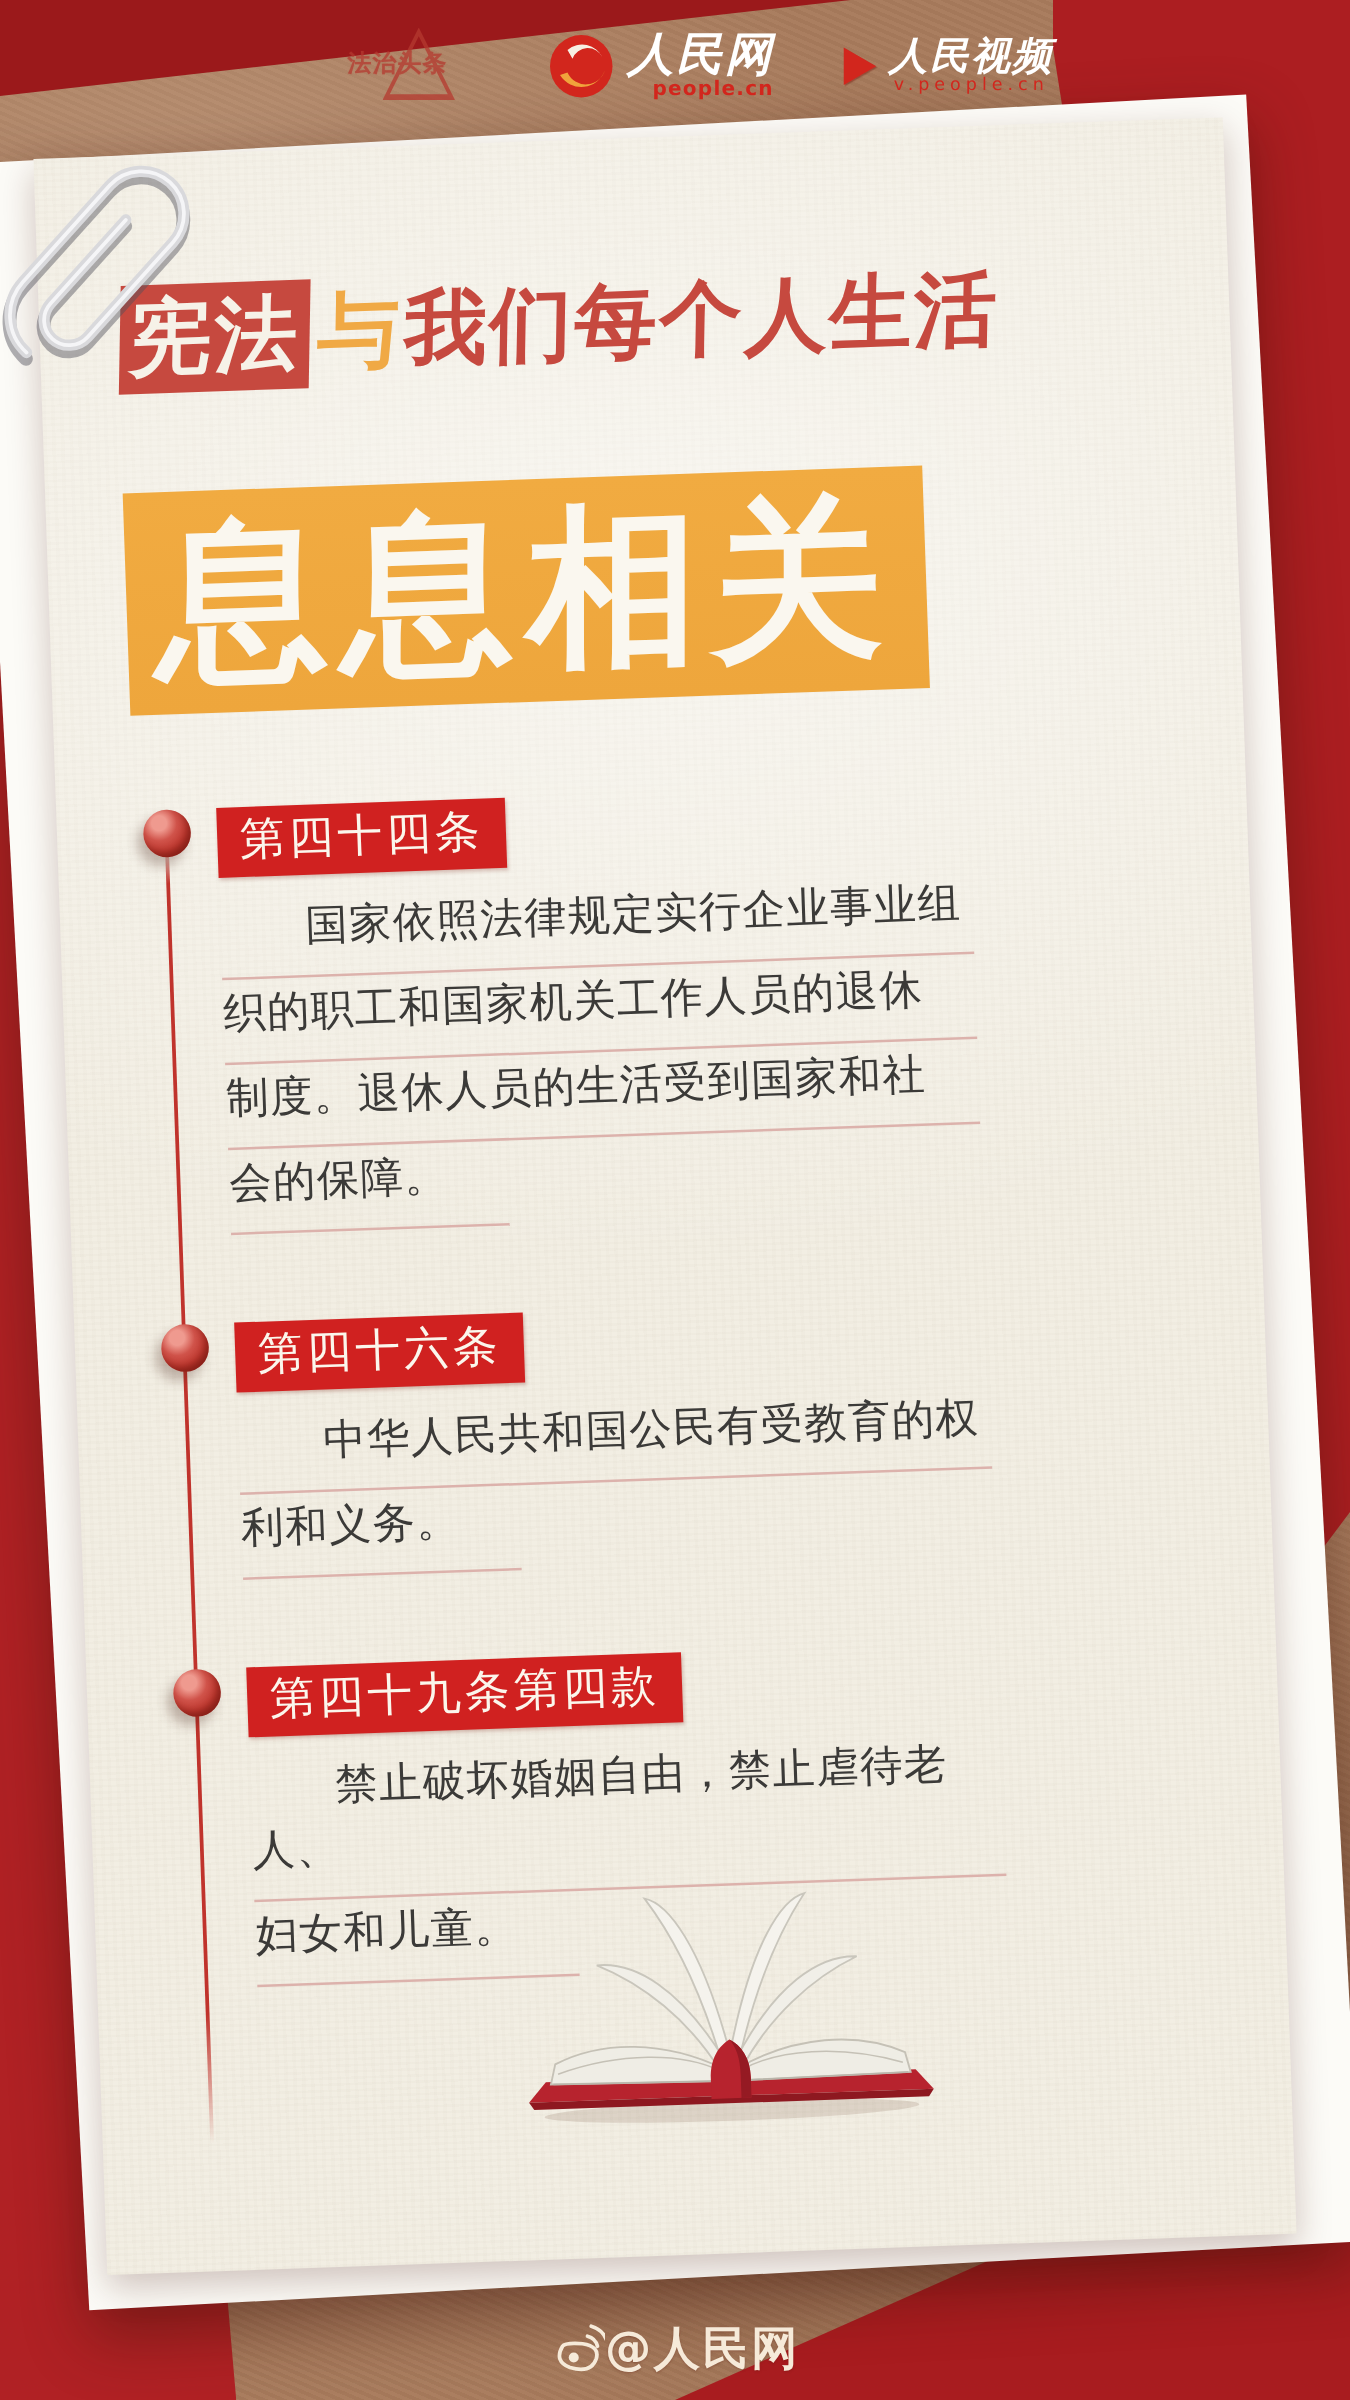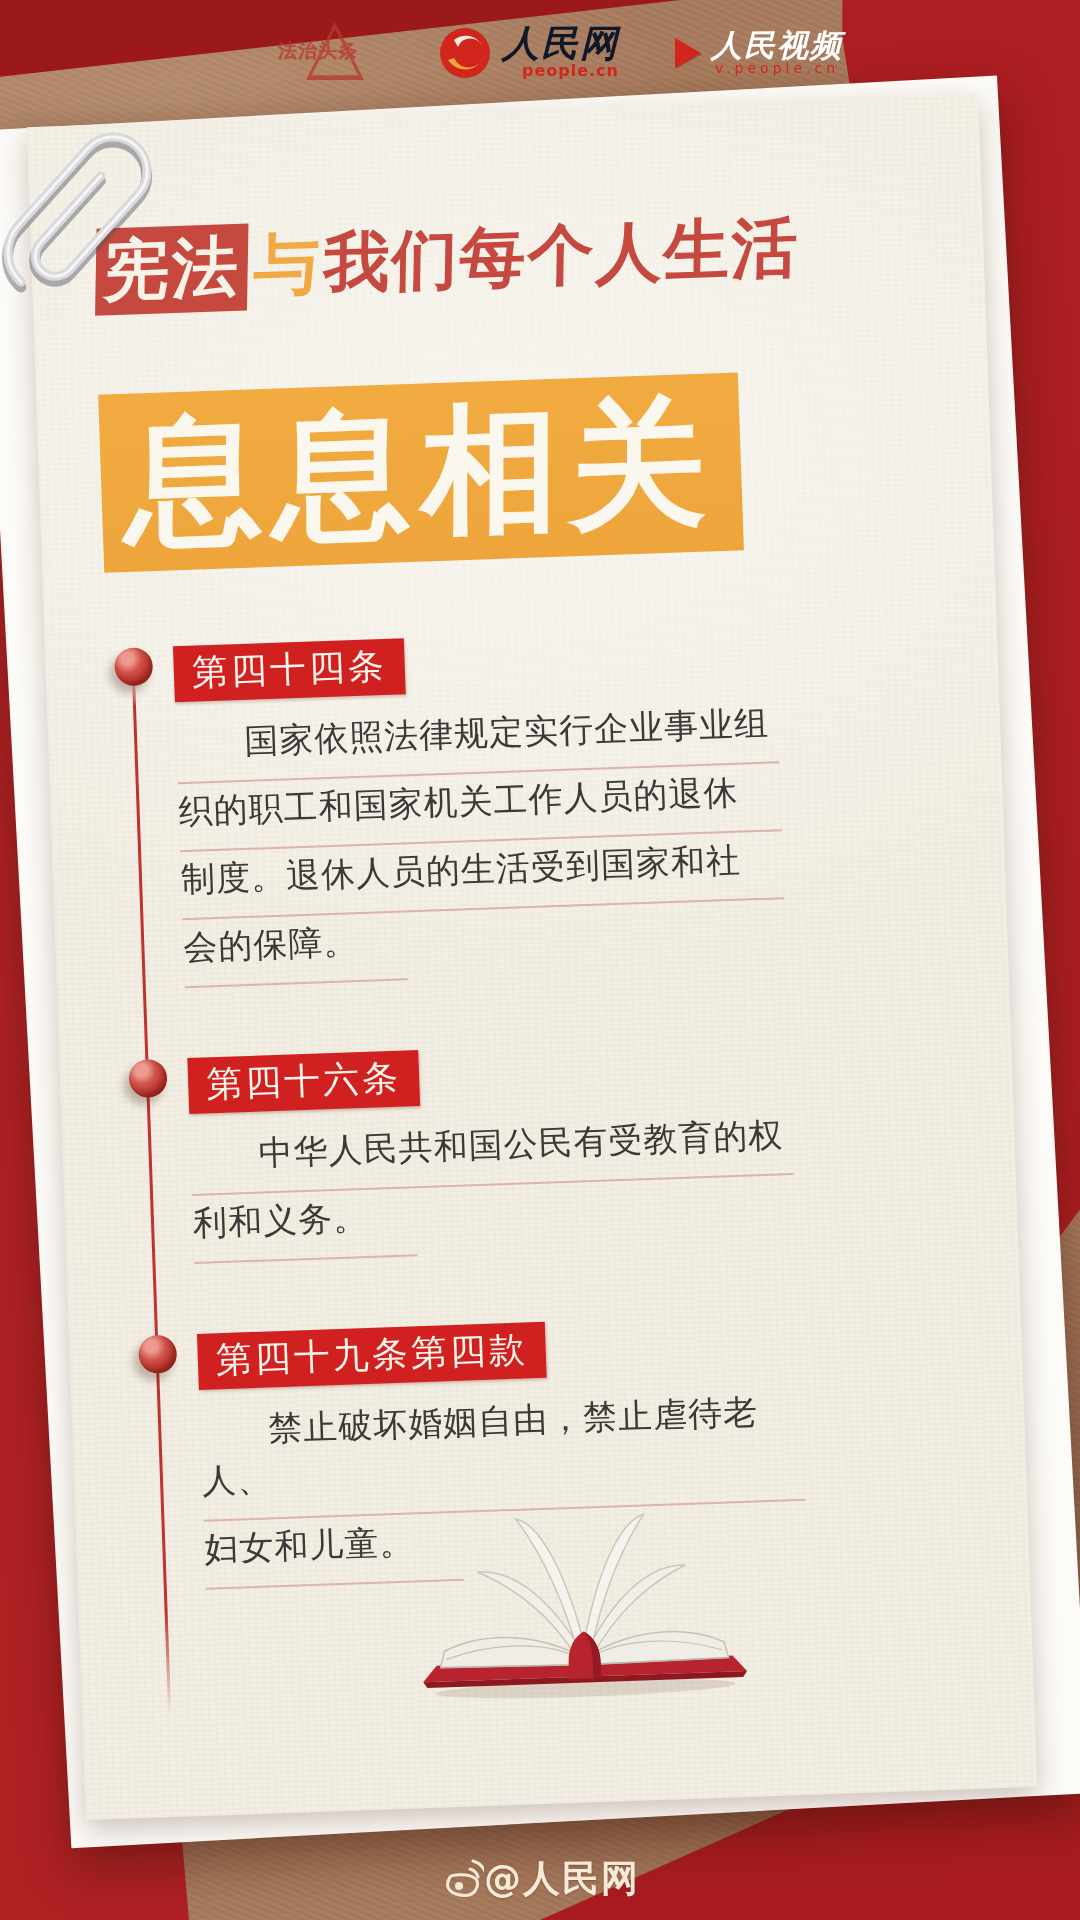--- a/index.html
+++ b/index.html
@@ -36,21 +36,21 @@
     clip-path:polygon(50% 100%, 100% 87.5%, 100% 100%);
   }
   
   .logos{position:absolute;top:22px;left:278px;display:flex;align-items:center;gap:56px;z-index:3;}
   .logo{display:flex;align-items:center;gap:10px;color:#c0352c;}
   .logo-fz{opacity:.75;position:relative;width:104px;height:62px;}
   .fz-tri{position:absolute;left:28px;top:0;width:58px;height:58px;
     clip-path:polygon(50% 0,100% 100%,0 100%,50% 0,50% 12%,10% 92%,90% 92%,50% 12%);
     background:#b5392f;}
   .fz-text{position:absolute;left:0;top:16px;font-weight:bold;font-size:19px;letter-spacing:1px;color:#b5392f;text-shadow:0 0 1px rgba(181,57,47,.6);}
-  .logo-people .big{font-size:37px;font-weight:bold;font-style:italic;color:#0f172a;letter-spacing:2px;line-height:34px;}
+  .logo-people .big{font-size:37px;font-weight:bold;font-style:italic;color:#ffffff;letter-spacing:2px;line-height:34px;}
   .logo-people .sub{display:block;text-align:right;font-size:16px;font-weight:bold;color:#d2261d;letter-spacing:1px;}
   .logo-video .big{font-size:31px;font-weight:bold;font-style:italic;color:#ffffff;letter-spacing:2px;line-height:30px;}
   .logo-video .sub{display:block;text-align:center;font-size:14px;color:#d2261d;letter-spacing:4px;}
   .play-icon{width:0;height:0;border-left:26px solid #d2261d;border-top:15px solid transparent;border-bottom:15px solid transparent;filter:drop-shadow(1px 1px 0 rgba(120,20,10,.4));}
   
   .card-stack{position:absolute;left:56px;top:110px;width:952px;height:1694px;transform:rotate(-2deg);z-index:2;}
   .backing{position:absolute;inset:-8px -36px -18px -32px;background:#fcfbf7;transform:rotate(-1.1deg);
     box-shadow:0 22px 50px rgba(60,18,8,.45);}
   .card{position:absolute;inset:0;background:
       radial-gradient(1200px 800px at 50% 20%, rgba(255,255,255,.5), transparent 70%),

